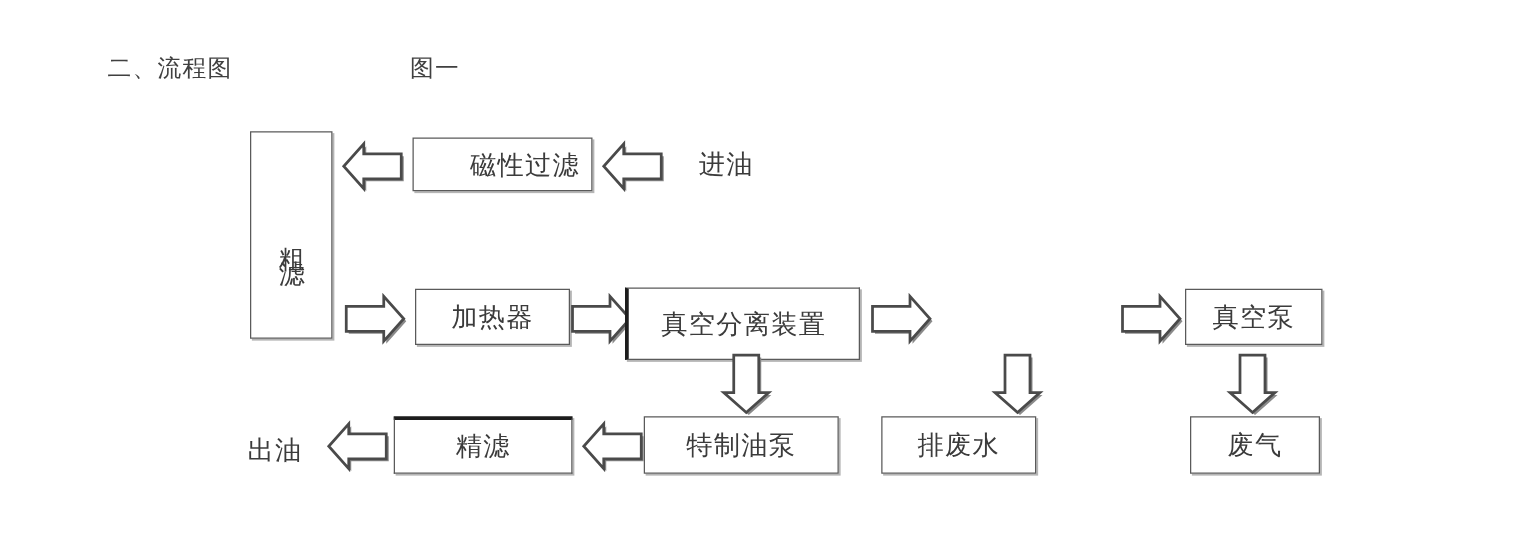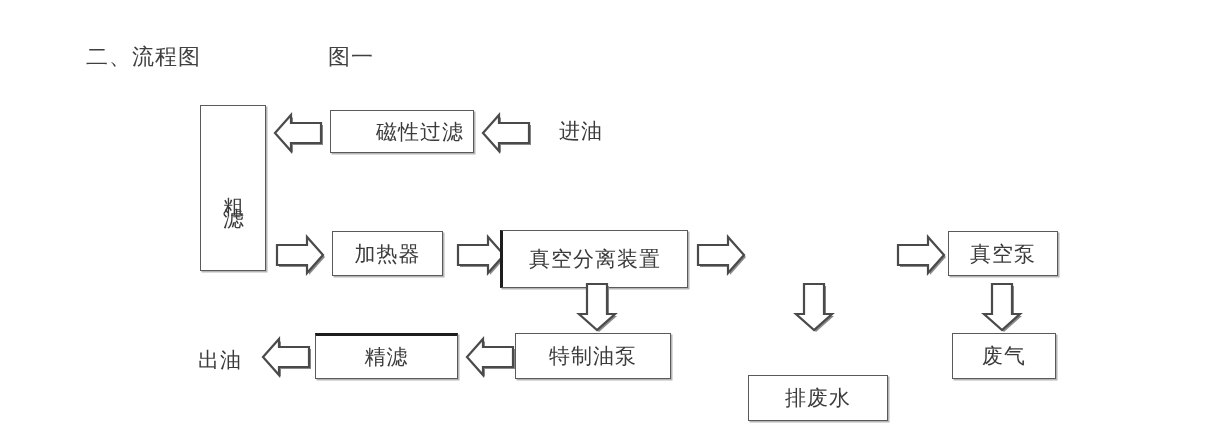--- a/index.html
+++ b/index.html
@@ -13,21 +13,21 @@
     height: 438px;
     background: #ffffff;
     font-family: "Liberation Serif", "DejaVu Serif", serif;
     color: #3b3b3b;
     overflow: hidden;
   }
 
   
   .heading {
     position: absolute;
-    font-size: 22px;
+    font-size: 19px;
     letter-spacing: 1px;
     color: #404040;
     white-space: nowrap;
     line-height: 1;
   }
   #heading-section { left: 86px; top: 46px; }
   #heading-figure  { left: 328px; top: 46px; }
 
   
   .node {
@@ -112,21 +112,21 @@
 
   <div class="plain-label" style="left:530px; top:121px;padding-left:29px;">进油</div>
 
   <div class="arrow" style="left:276px; top:236px;">
     <svg width="50" height="40" viewBox="0 0 50 40">
       <polygon class="shadow" points="3,11 33,11 33,3 49,21 33,39 33,31 3,31"></polygon>
       <polygon points="1,9 31,9 31,1 47,19 31,37 31,29 1,29"></polygon>
     </svg>
   </div>
 
-  <div class="node" style="left:332px; top:231px; width:111px; height:45px;">加热器</div>
+  <div class="node" style="left:332px; top:231px; width:124px; height:45px;">加热器</div>
 
   <div class="arrow" style="left:457px; top:236px;">
     <svg width="50" height="40" viewBox="0 0 50 40">
       <polygon class="shadow" points="3,11 33,11 33,3 49,21 33,39 33,31 3,31"></polygon>
       <polygon points="1,9 31,9 31,1 47,19 31,37 31,29 1,29"></polygon>
     </svg>
   </div>
 
   <div class="node emph-left" style="left:500px; top:230px; width:188px; height:58px;">真空分离装置</div>
 
@@ -181,17 +181,17 @@
 
   <div class="arrow" style="left:466px; top:338px;">
     <svg width="50" height="40" viewBox="0 0 50 40">
       <polygon class="shadow" points="19,3 19,11 49,11 49,31 19,31 19,39 3,21"></polygon>
       <polygon points="17,1 17,9 47,9 47,29 17,29 17,37 1,19"></polygon>
     </svg>
   </div>
 
   <div class="node" style="left:515px; top:333px; width:156px; height:46px;">特制油泵</div>
 
-  <div class="node" style="left:748px; top:333px; width:140px; height:46px;margin-top:42px;">排废水</div>
+  <div class="node" style="left:705px; top:333px; width:124px; height:46px;">排废水</div>
 
   <div class="node" style="left:952px; top:333px; width:104px; height:46px;">废气</div>
 
 </div>
 
 </body></html>

